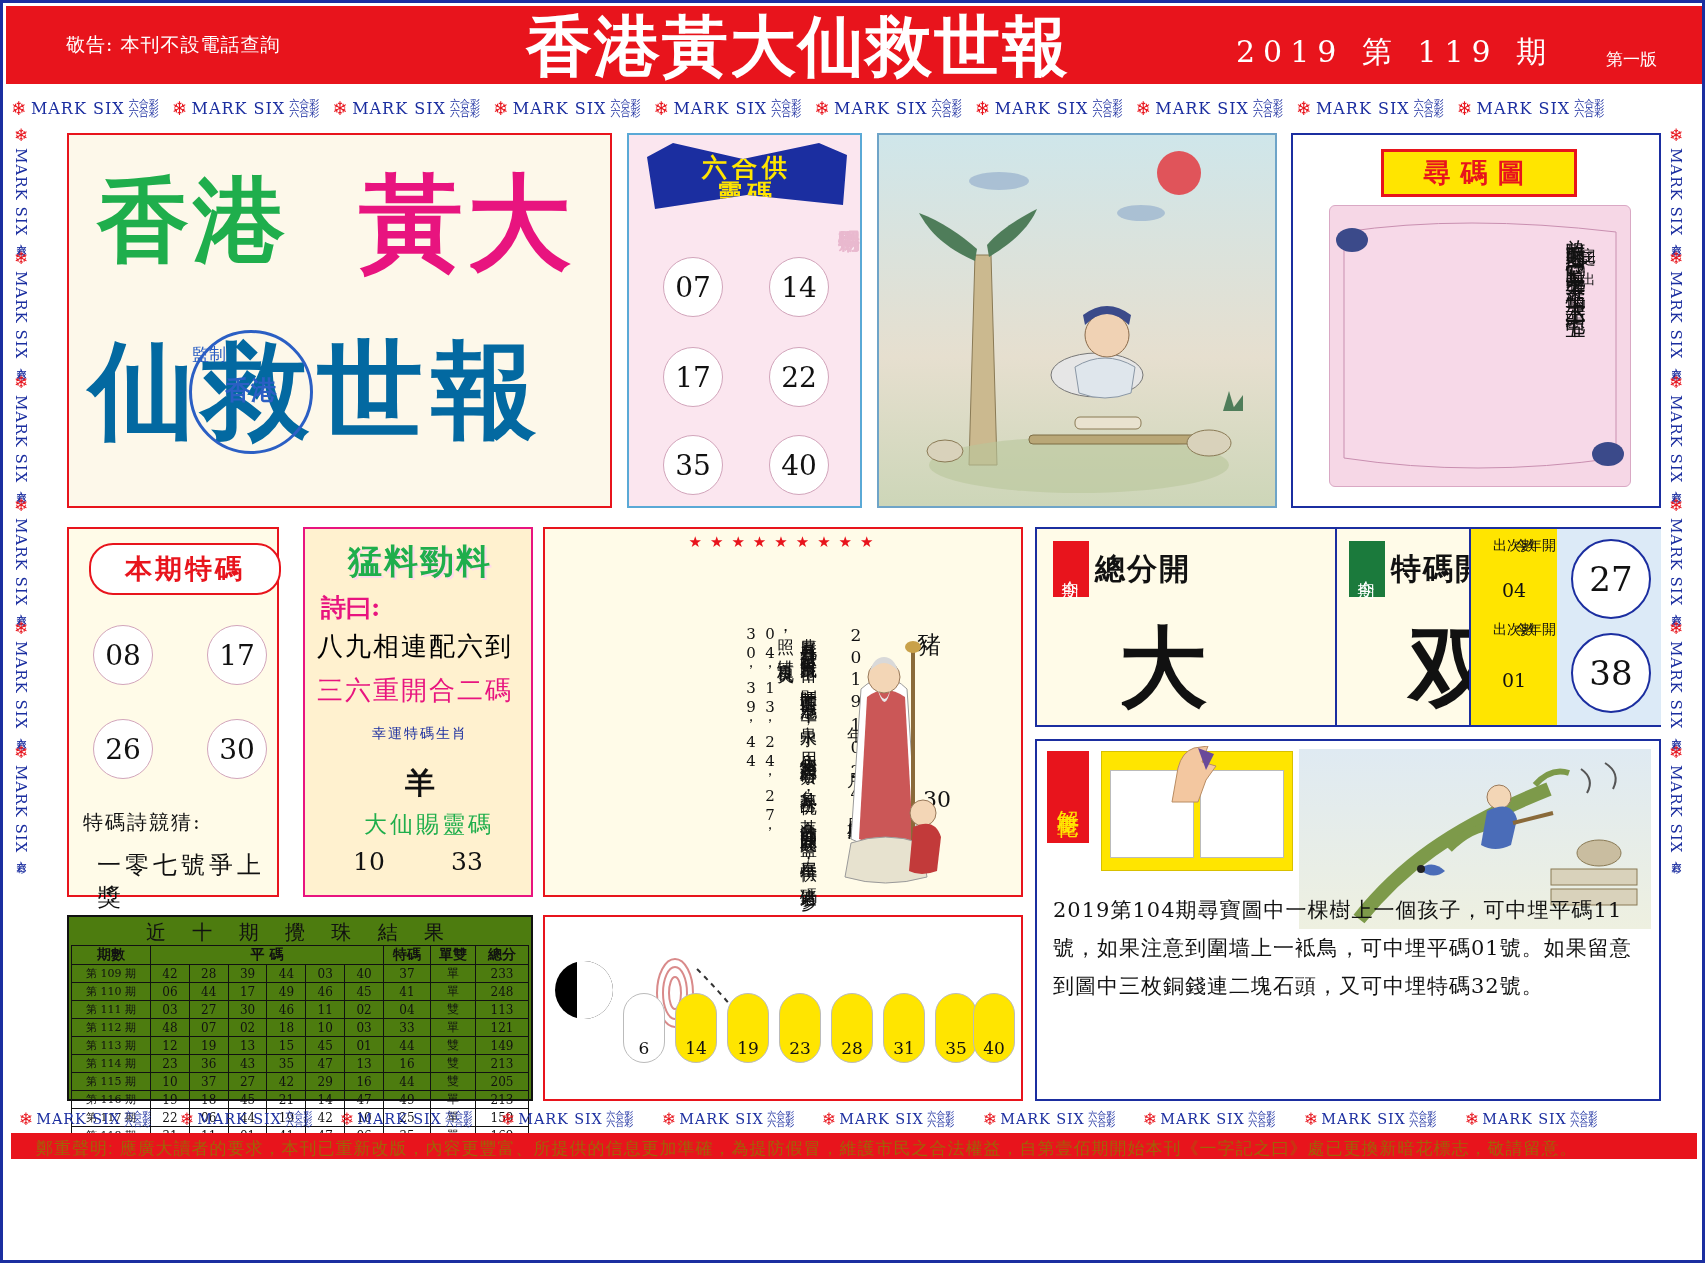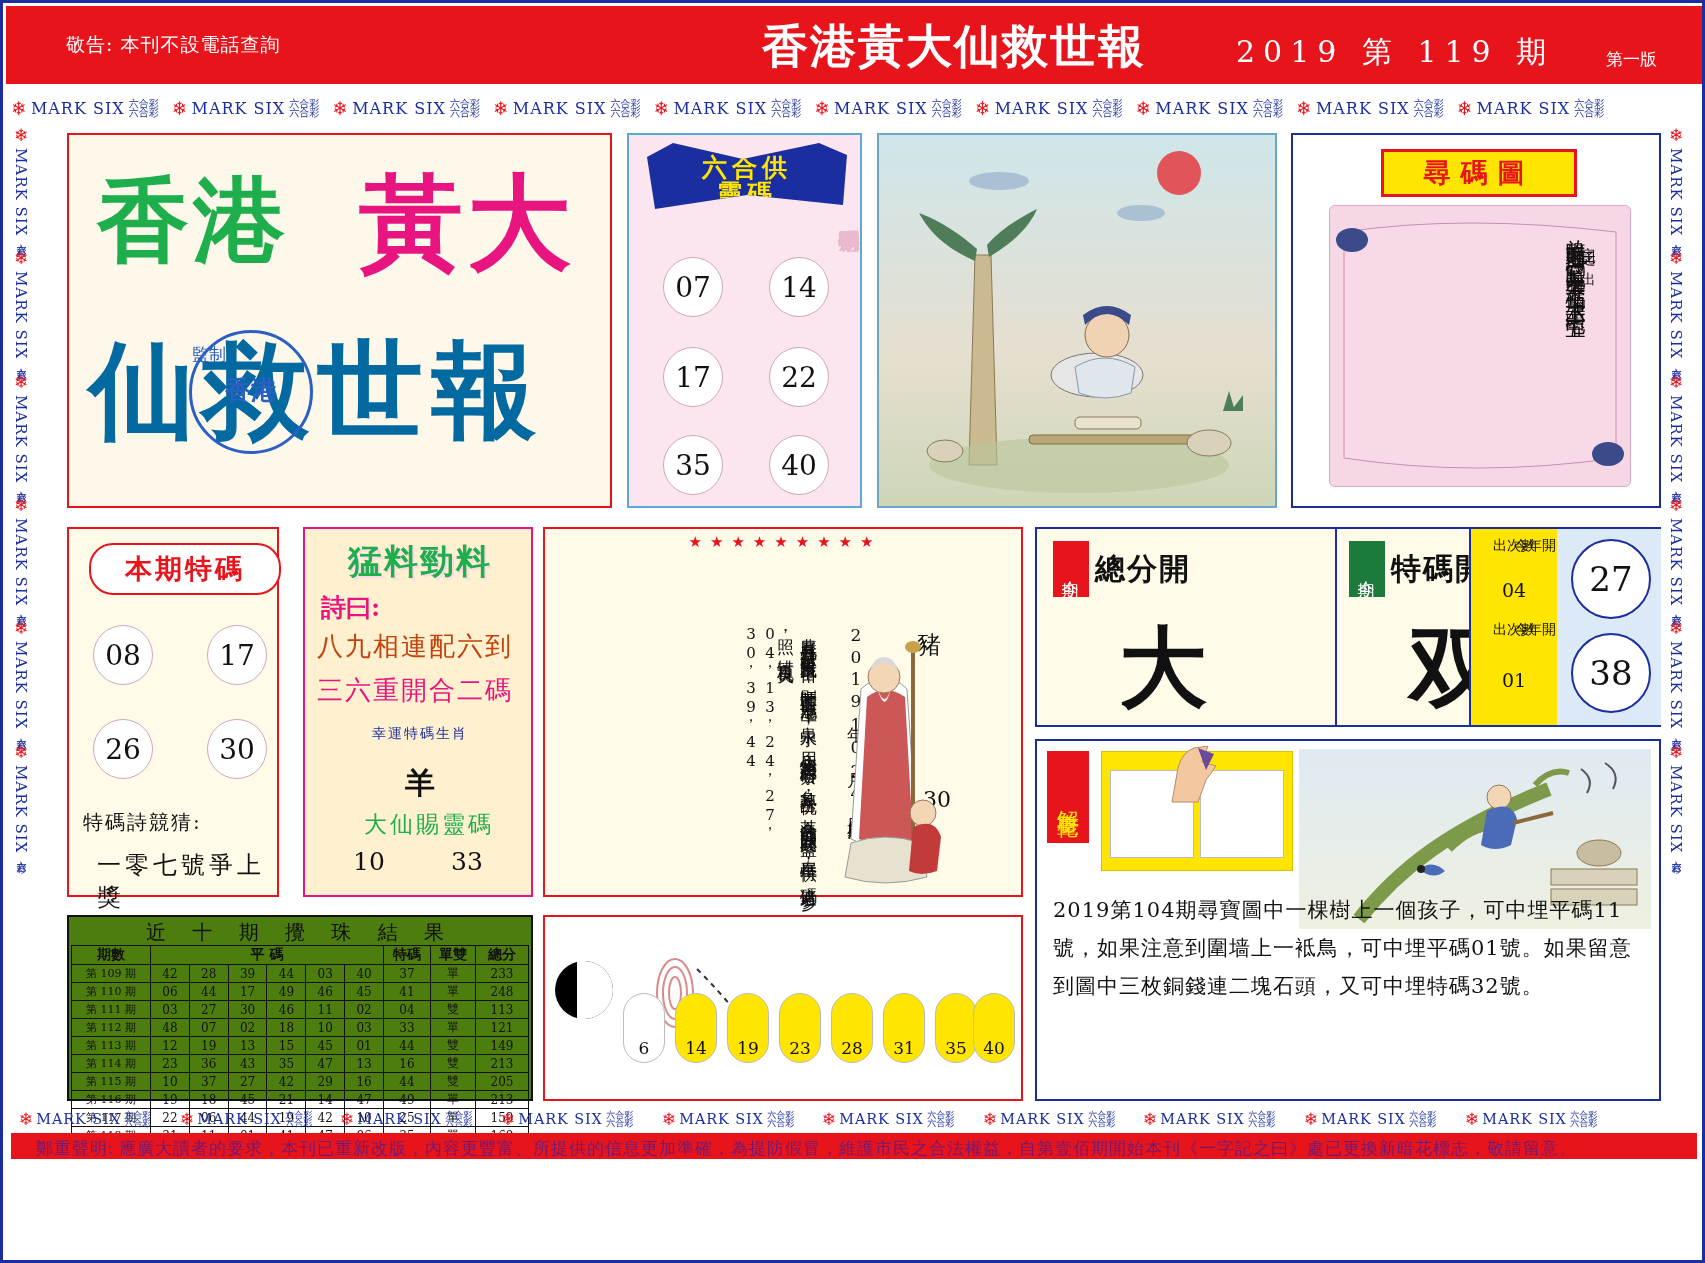--- a/index.html
+++ b/index.html
@@ -9,22 +9,22 @@
     background:#ffffff;
     overflow:hidden;
   }
   .page{position:relative;width:1705px;height:1263px;box-sizing:border-box;
         border:3px solid #1b2ea0;background:#fff;}
   
   .banner{position:absolute;left:3px;top:3px;width:1696px;height:78px;
           background:#e8141c;color:#fff;}
   .banner .notice{position:absolute;left:60px;top:26px;font-size:19px;
           font-family:"DejaVu Serif", serif;letter-spacing:1px;}
-  .banner .title{position:absolute;left:540px;top:14px;width:600px;text-align:right;
-          font-size:46px;font-weight:bold;font-family:"DejaVu Serif", serif;
+  .banner .title{position:absolute;left:520px;top:14px;width:600px;text-align:left;
+          font-size:66px;font-weight:bold;font-family:"DejaVu Serif", serif;
           letter-spacing:2px;line-height:52px;}
   .banner .issue{position:absolute;left:1230px;top:26px;font-size:30px;
           font-family:"DejaVu Serif", serif;letter-spacing:8px;}
   .banner .edition{position:absolute;left:1600px;top:42px;font-size:17px;
           font-family:"DejaVu Serif", serif;}
   
   .strip-top{position:absolute;left:8px;top:88px;width:1686px;height:34px;
           display:flex;align-items:center;overflow:hidden;}
   .mk{display:flex;align-items:center;margin-right:13px;white-space:nowrap;}
   .mk .flower{color:#e8141c;font-size:19px;margin-right:4px;}
@@ -99,21 +99,21 @@
         font-family:"DejaVu Serif", serif;color:#111;letter-spacing:4px;}
   
   .hot{left:300px;top:524px;width:230px;height:370px;border:2px solid #e8147f;
         background:#fff1cf;}
   .hot .cap{position:absolute;left:0;top:10px;width:230px;text-align:center;
         font-size:34px;font-weight:bold;font-family:"DejaVu Serif", serif;
         color:#1fae4c;letter-spacing:2px;text-shadow:2px 2px 0 #ffd9ea;}
   .hot .poem-l{position:absolute;left:16px;top:62px;font-size:25px;font-weight:bold;
         font-family:"DejaVu Serif", serif;color:#e8147f;}
   .hot .p1{position:absolute;left:12px;top:100px;font-size:26px;
-        font-family:"DejaVu Serif", serif;color:#c2410c;letter-spacing:2px;}
+        font-family:"DejaVu Serif", serif;color:#000000;letter-spacing:2px;}
   .hot .p2{position:absolute;left:12px;top:144px;font-size:26px;
         font-family:"DejaVu Serif", serif;color:#e8147f;letter-spacing:2px;}
   .hot .lucky{position:absolute;left:0;top:196px;width:230px;text-align:center;
         font-size:14px;font-family:"DejaVu Serif", serif;color:#1b2ea0;letter-spacing:2px;}
   .hot .zodiac{position:absolute;left:0;top:234px;width:230px;text-align:center;
         font-size:30px;font-weight:bold;font-family:"DejaVu Serif", serif;color:#111;}
   .hot .gift{position:absolute;left:0;top:280px;width:230px;text-align:center;
         font-size:23px;font-family:"DejaVu Serif", serif;color:#1fae4c;letter-spacing:3px;padding-left:9px;}
   .hot .n{position:absolute;top:318px;font-size:25px;font-family:"DejaVu Serif", serif;color:#111;}
   
@@ -188,22 +188,22 @@
         font-family:"DejaVu Serif", serif;color:#111;padding-bottom:4px;box-sizing:border-box;}
   .cap-ball.y{background:#ffe500;}
   .cap-ball.w{background:#fff;}
   .moon{position:absolute;left:10px;top:44px;width:58px;height:58px;border-radius:50%;
         background:#000;}
   .moon:after{content:"";position:absolute;left:22px;top:0;width:36px;height:58px;
         background:#fff;border-radius:0 29px 29px 0;}
   
   .footer{position:absolute;left:3px;top:1104px;width:1696px;height:54px;}
   .footer .bar{position:absolute;left:5px;top:26px;width:1686px;height:26px;background:#e8141c;}
-  .footer .txt{position:absolute;left:30px;top:30px;width:1650px;color:#701a75;font-size:17px;
-        font-family:Liberation Serif, serif;letter-spacing:1px;}
+  .footer .txt{position:absolute;left:30px;top:30px;width:1650px;color:#a16207;font-size:17px;
+        font-family:Liberation Sans, sans-serif;letter-spacing:1px;}
   .strip-bot{position:absolute;left:8px;top:1104px;width:1686px;height:24px;
         display:flex;align-items:center;overflow:hidden;}
 </style>
 </head>
 <body>
 
 <div class="page">
 
   <div class="banner">
     <div class="notice">敬告: 本刊不設電話查詢</div>

